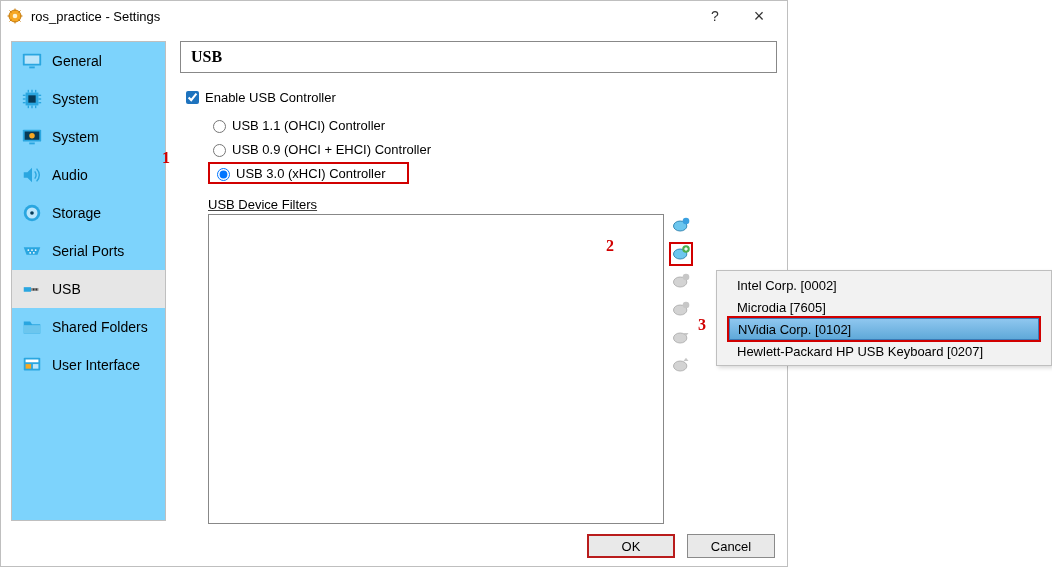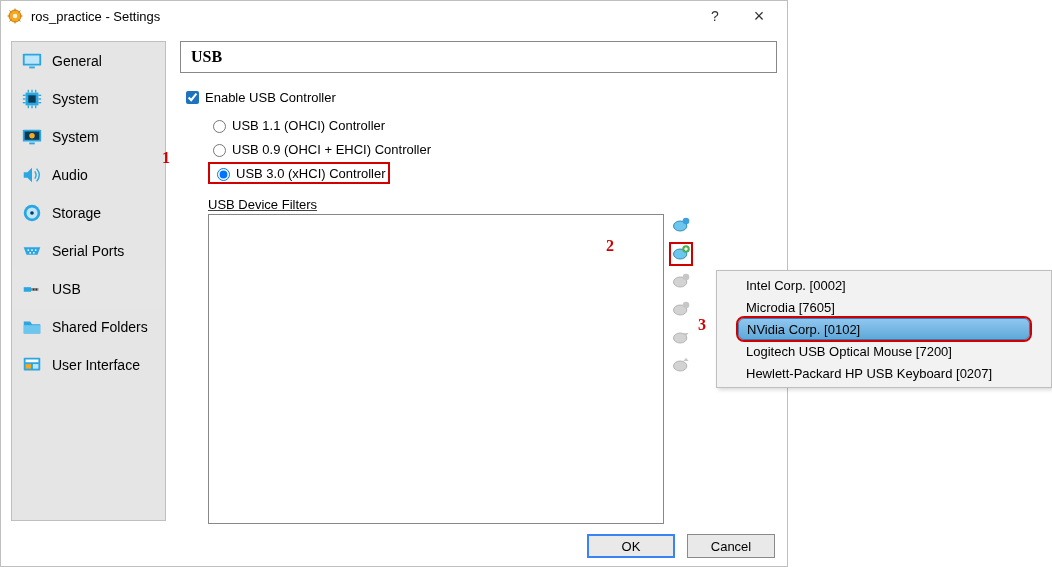--- a/index.html
+++ b/index.html
@@ -35,21 +35,21 @@
   }
 
   .body {
     position: absolute;
     top: 40px; left: 10px; right: 10px; bottom: 45px;
     display: flex;
   }
   .sidebar {
     width: 155px;
     border: 1px solid #bfbfbf;
-    background: #e5e5e5;
+    background: #7dd3fc;
     overflow: hidden;
   }
   .sidebar-item {
     display: flex; align-items: center;
     height: 38px;
     padding: 0 8px;
     font-size: 14px;
     cursor: default;
   }
   .sidebar-item.selected {
@@ -82,21 +82,21 @@
   }
   .cb-row { margin-top: 12px; margin-left: 2px; }
   .cb-row input { margin-right: 6px; accent-color: #1e73be; }
   .radio-group { margin-left: 28px; margin-top: 4px; }
   .radio-row input[type=radio] {
     width: 13px; height: 13px; margin-right: 6px;
   }
   .radio3-wrap {
     display: inline-flex; align-items: center;
     border: 2px solid #d10000;
-    padding: 0 2px 0 2px;
+    padding: 0 21px 0 2px;
     height: 22px;
   }
   .callout {
     position: absolute;
     color: #d10000;
     font-weight: bold;
     font-family: Georgia, serif;
     font-size: 16px;
   }
   .filters-label {
@@ -144,43 +144,43 @@
     justify-content: flex-end;
     gap: 12px;
   }
   .btn {
     width: 88px; height: 24px;
     border: 1px solid #8a8a8a;
     background: #e9e9e9;
     font-size: 13px;
     display: flex; align-items: center; justify-content: center;
   }
-  .btn.default { border: 2px solid #3b82f6; }
+  .btn.default { border: 2px solid #b91c1c; }
 
   
   .popup {
     position: absolute;
     left: 716px;
     top: 270px;
     width: 336px;
     background: #f2f2f2;
     border: 1px solid #bfbfbf;
     box-shadow: 2px 2px 4px rgba(0,0,0,0.15);
-    padding: 3px 21px;
+    padding: 3px 12px;
   }
   .popup-item {
     height: 22px;
     padding: 0 8px;
     display: flex; align-items: center;
     font-size: 13px;
   }
   .popup-item.hovered {
     background: linear-gradient(#8fc7ef, #5fa9d9);
     border: 1px solid #3a7ab5;
-    border-radius: 6px;
+    border-radius: 0;
   }
   .popup-item.hovered.redbox {
     outline: 2px solid #d10000;
     outline-offset: 0;
   }
 
 </style>
 </head>
 <body>
 
@@ -427,18 +427,15 @@
   <div class="popup-item">
       <span>Intel Corp.  [0002]</span>
     </div>
   <div class="popup-item">
       <span>Microdia  [7605]</span>
     </div>
   <div class="popup-item hovered redbox">
       <span>NVidia Corp.  [0102]</span>
     </div>
   <div class="popup-item">
-      <span>Logitech USB Optical Mouse [7200]</span>
-    </div>
-  <div class="popup-item">
       <span>Hewlett-Packard HP USB Keyboard [0207]</span>
     </div>
 </div>
 
 </body></html>

